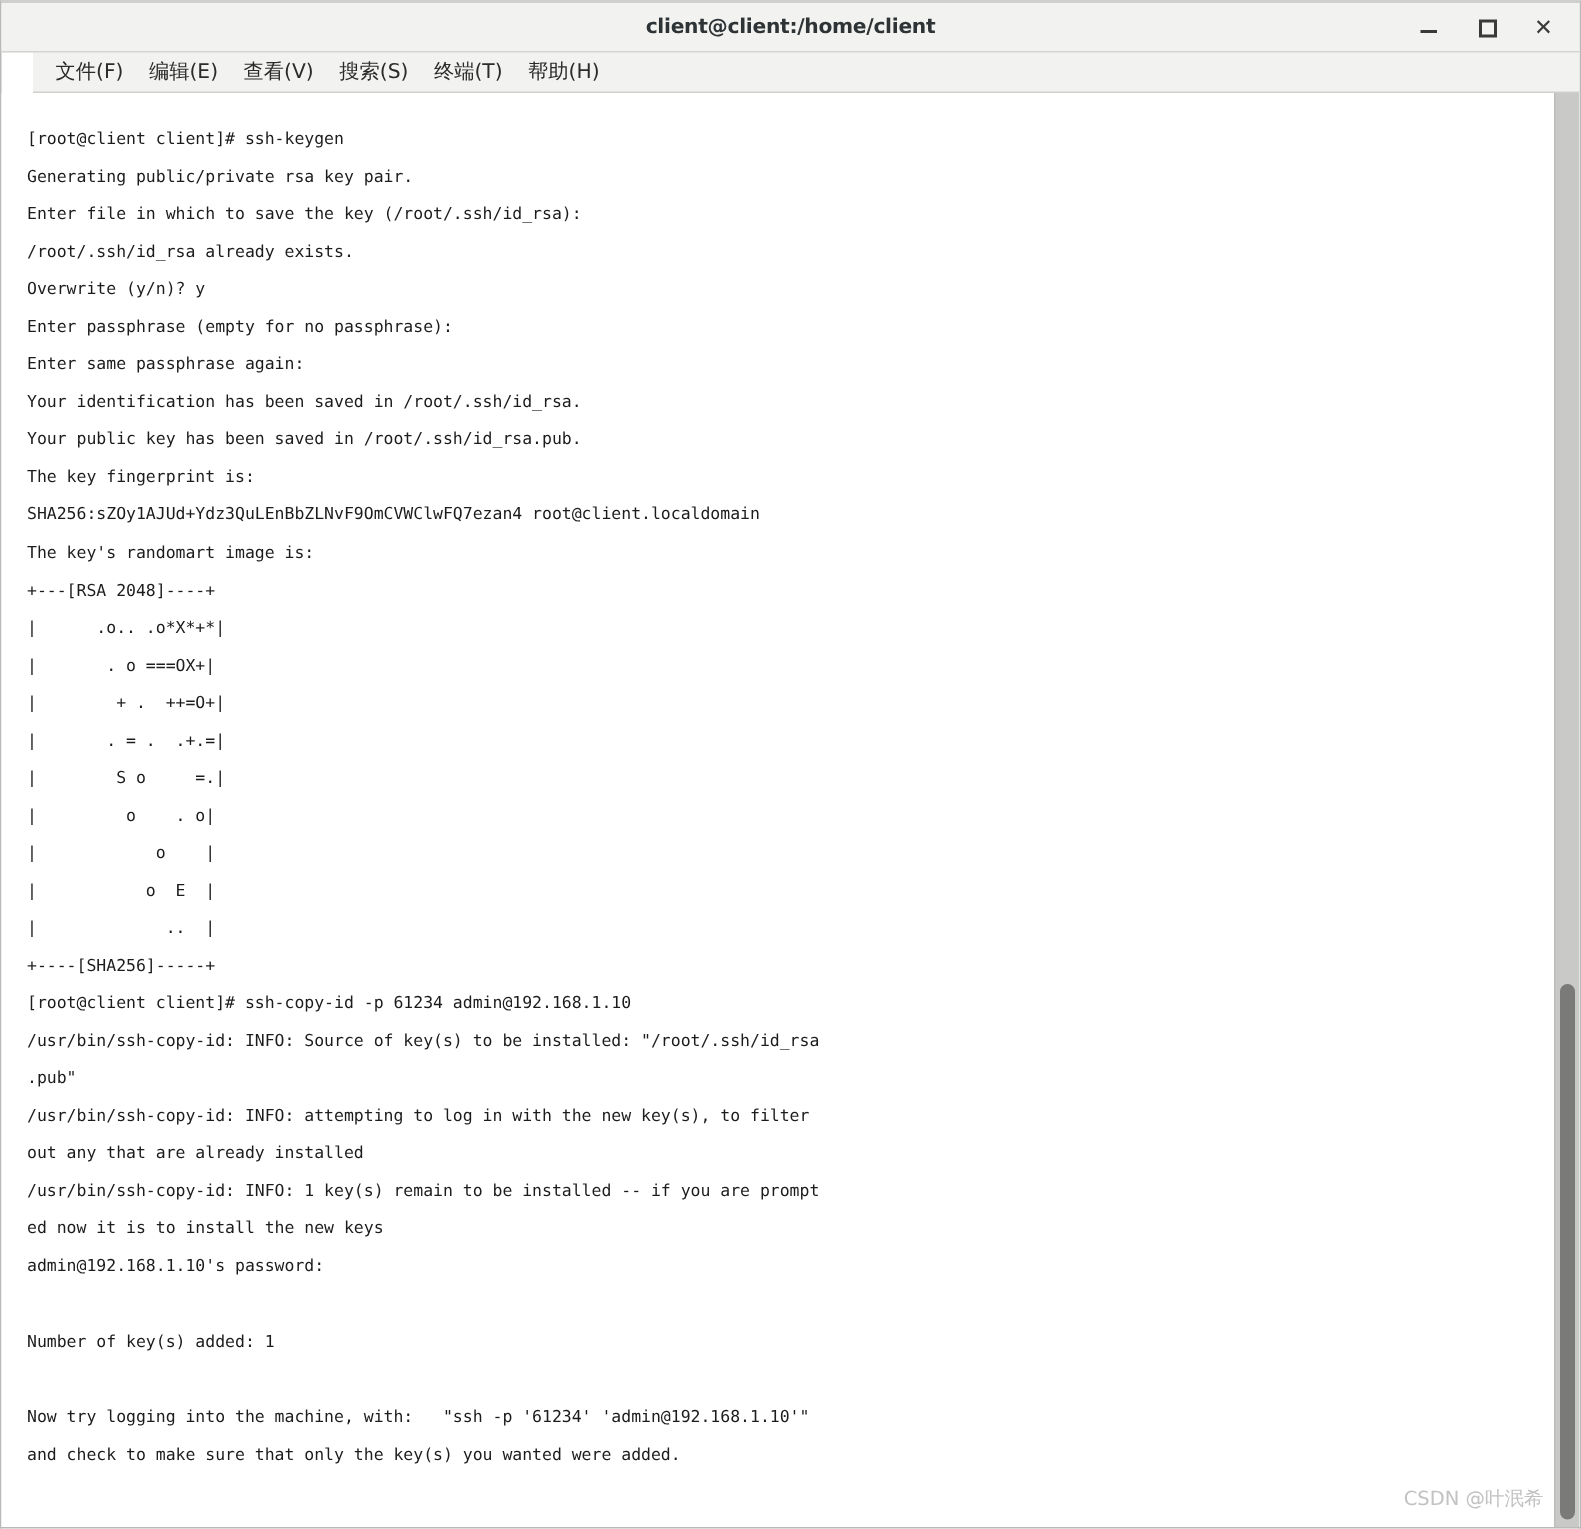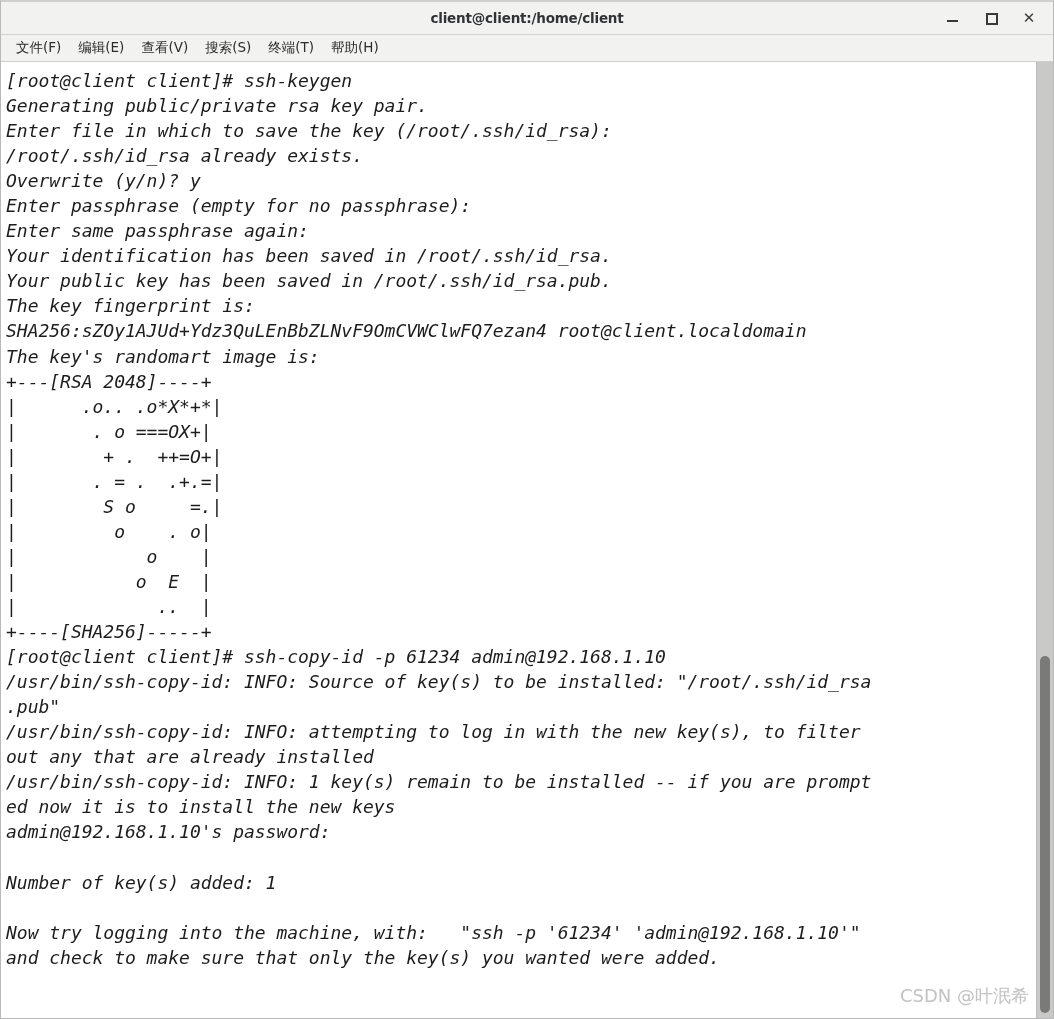--- a/index.html
+++ b/index.html
@@ -91,20 +91,21 @@
 
   
   #menubar {
     height: 26px;
     min-height: 26px;
     background: #f2f2f0;
     border-bottom: 1px solid #cfcfcc;
     display: flex;
     align-items: center;
     padding-left: 7px;
+    margin-left: 21px;
   }
   .menu-item {
     font-family: "DejaVu Sans", sans-serif;
     font-size: 13.5px;
     color: #2b2b2b;
     padding: 2px 9px 2px 8px;
     cursor: default;
     white-space: nowrap;
     user-select: none;
   }
@@ -118,28 +119,27 @@
     display: flex;
   }
   #terminal {
     flex: 1;
     position: relative;
     padding: 2px 0 0 1px;
     overflow: hidden;
   }
   #terminal-output {
     font-family: "DejaVu Sans Mono", "Liberation Mono", monospace;
-    font-size: 18px;
+    font-size: 11px;
     line-height: 25.05px;
     color: #1c1c1c;
     white-space: pre;
     letter-spacing: -0.02px;
-    margin: 4px;
+    margin: 16px;
     tab-size: 8;
-    font-style: italic;
   }
   .cursor-line {
     position: relative;
     display: block;
   }
   #cursor-block {
     display: inline-block;
     width: 13px;
     height: 20px;
     background: #222222;
@@ -164,21 +164,21 @@
     background: #7a7a78;
     cursor: grab;
   }
 
   
   #watermark {
     position: absolute;
     right: 24px;
     bottom: 10px;
     font-family: "DejaVu Sans", sans-serif;
-    font-size: 18px;
+    font-size: 13px;
     color: #c2c2c2;
     user-select: none;
     pointer-events: none;
     white-space: nowrap;
   }
 </style>
 </head>
 <body>
 
 <div id="window">

